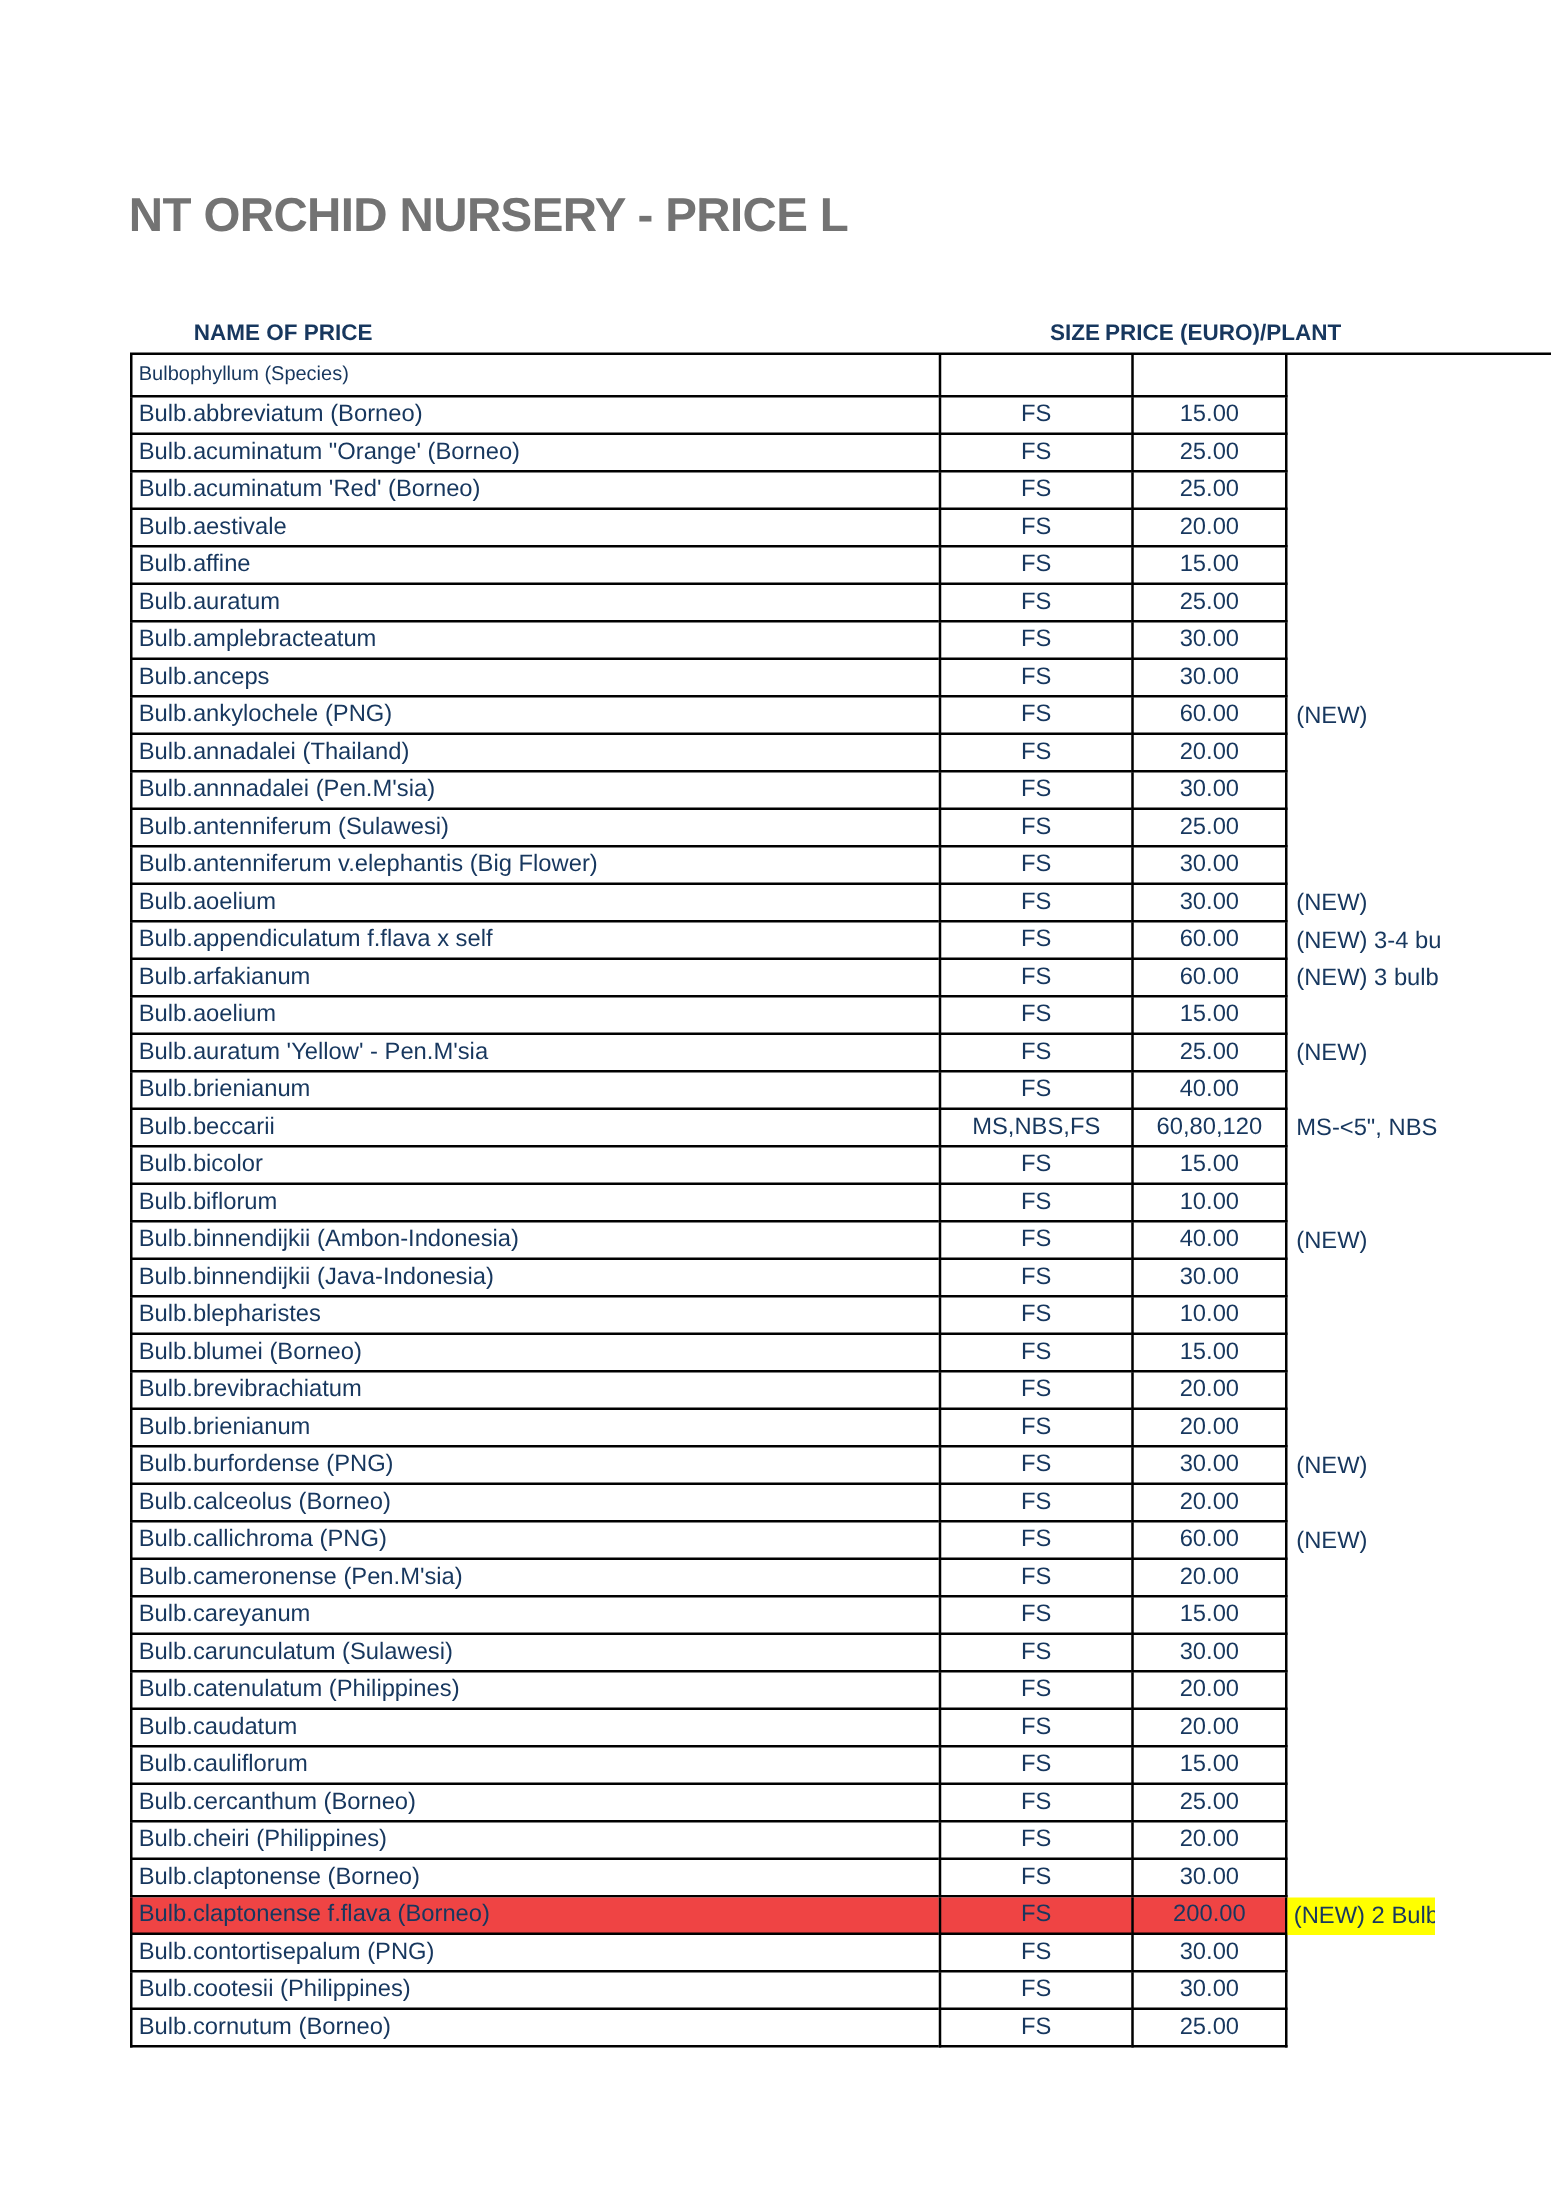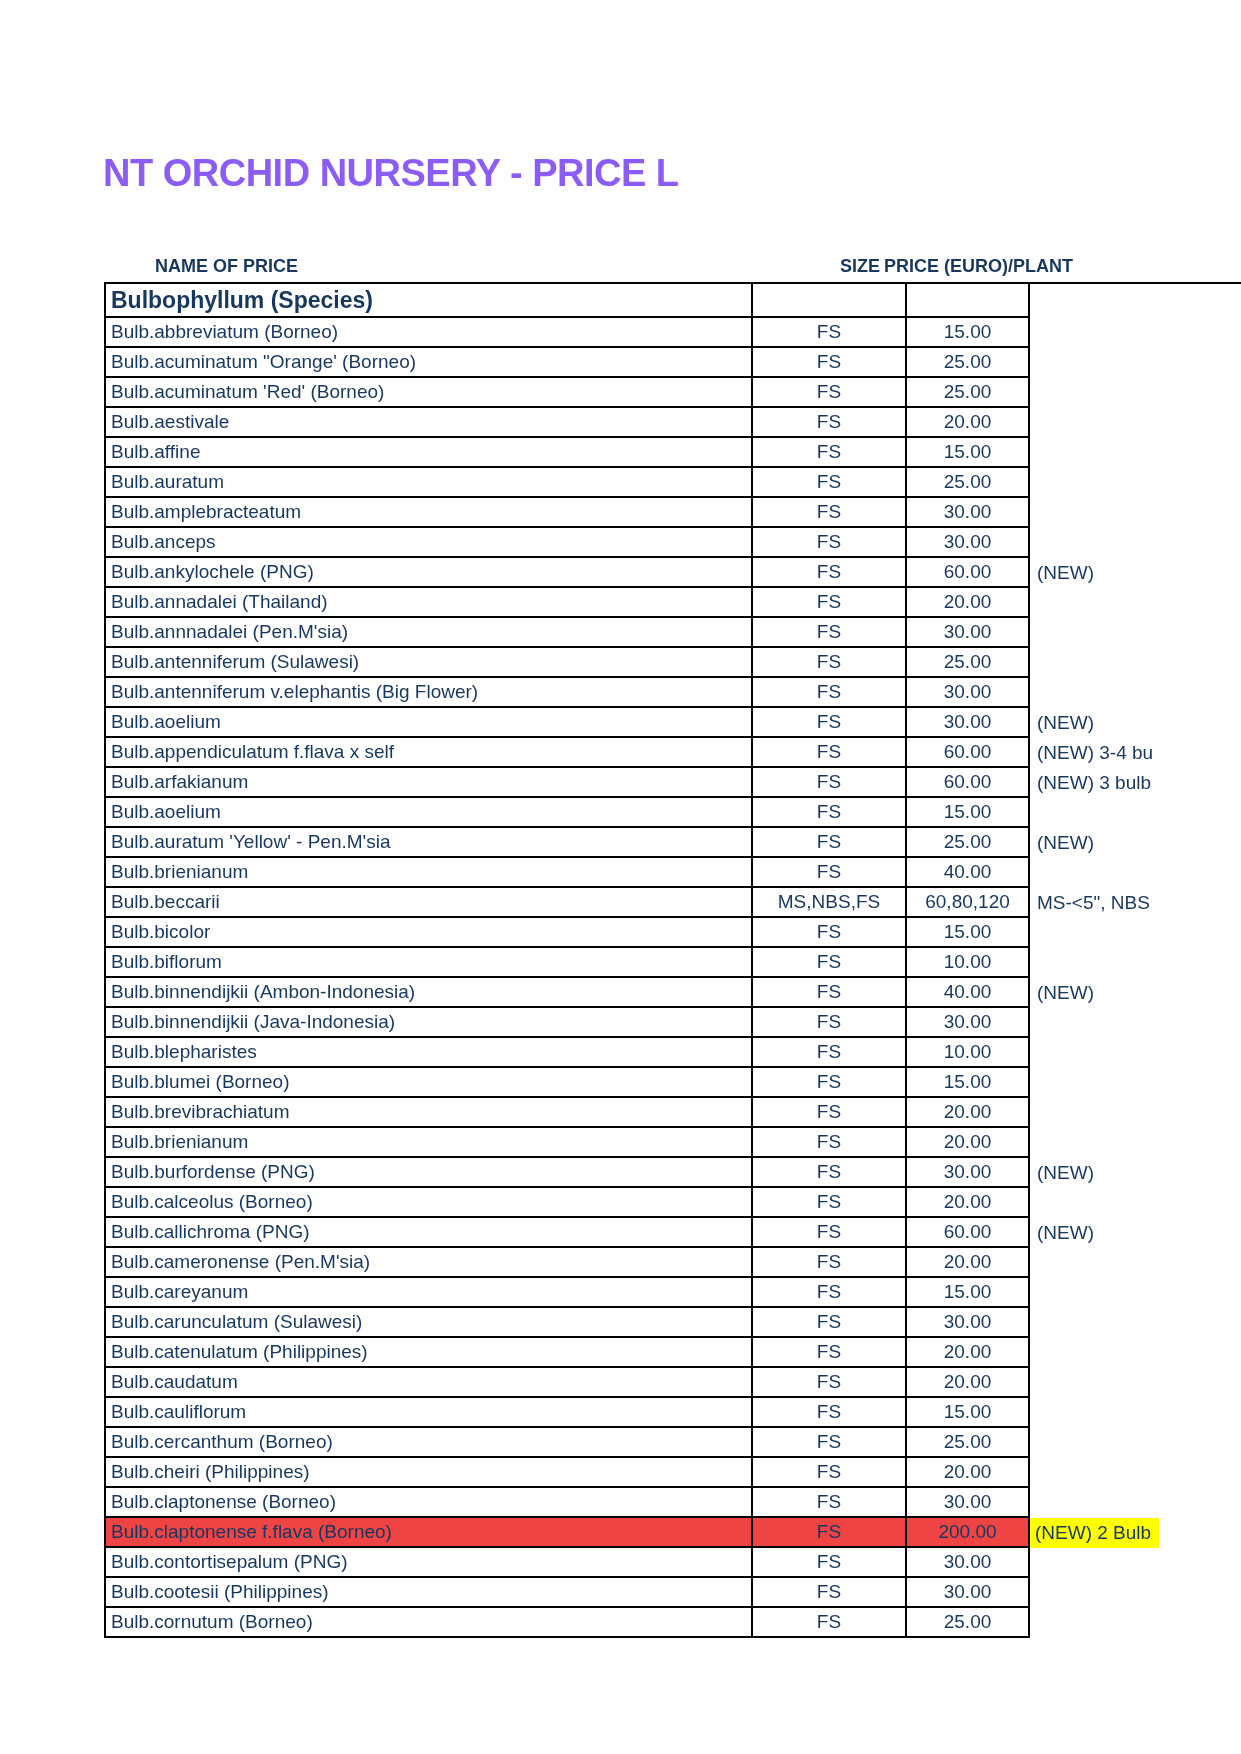--- a/index.html
+++ b/index.html
@@ -12,21 +12,21 @@
     color: #17375E;
   }
   .page-title {
     position: absolute;
     left: 103px; top: 152px;
     margin: 0;
     font-size: 38px;
     font-weight: bold;
     letter-spacing: -0.5px;
     white-space: nowrap;
-    color: #8b5cf6;
+    color: #737373;
   }
   .col-headers {
     position: absolute;
     top: 256px; left: 0;
     width: 1241px; height: 24px;
     font-weight: bold;
     font-size: 18px;
   }
   .h-name  { position: absolute; left: 155px; top: 0; white-space: nowrap; }
   .h-size  { position: absolute; left: 751px; top: 0; width: 129px; text-align: right; }
@@ -52,27 +52,27 @@
   .c-name  { width: 647px; padding-left: 5px; justify-content: flex-start; }
   .c-size  { width: 154px; justify-content: center; }
   .c-price { width: 125px; justify-content: center; border-right: 2px solid #000; }
   .c-note  {
     border: none;
     width: 236px;
     padding-left: 7px;
     justify-content: flex-start;
     background: transparent;
   }
-  .section .c-name { font-weight: bold; font-size: 23px; }
+  .section .c-name { font-weight: normal; font-size: 16px; }
   .highlight .c-name,
   .highlight .c-size,
   .highlight .c-price { background: #ef4444; }
   .highlight .c-note {
     background: #FFFF00;
-    width: 129px;
+    width: 118px;
     padding-left: 5px;
   }
 </style>
 </head>
 <body>
 
 <h1 class="page-title">NT ORCHID NURSERY - PRICE L</h1>
 
 <div class="col-headers">
   <span class="h-name">NAME OF PRICE</span>

